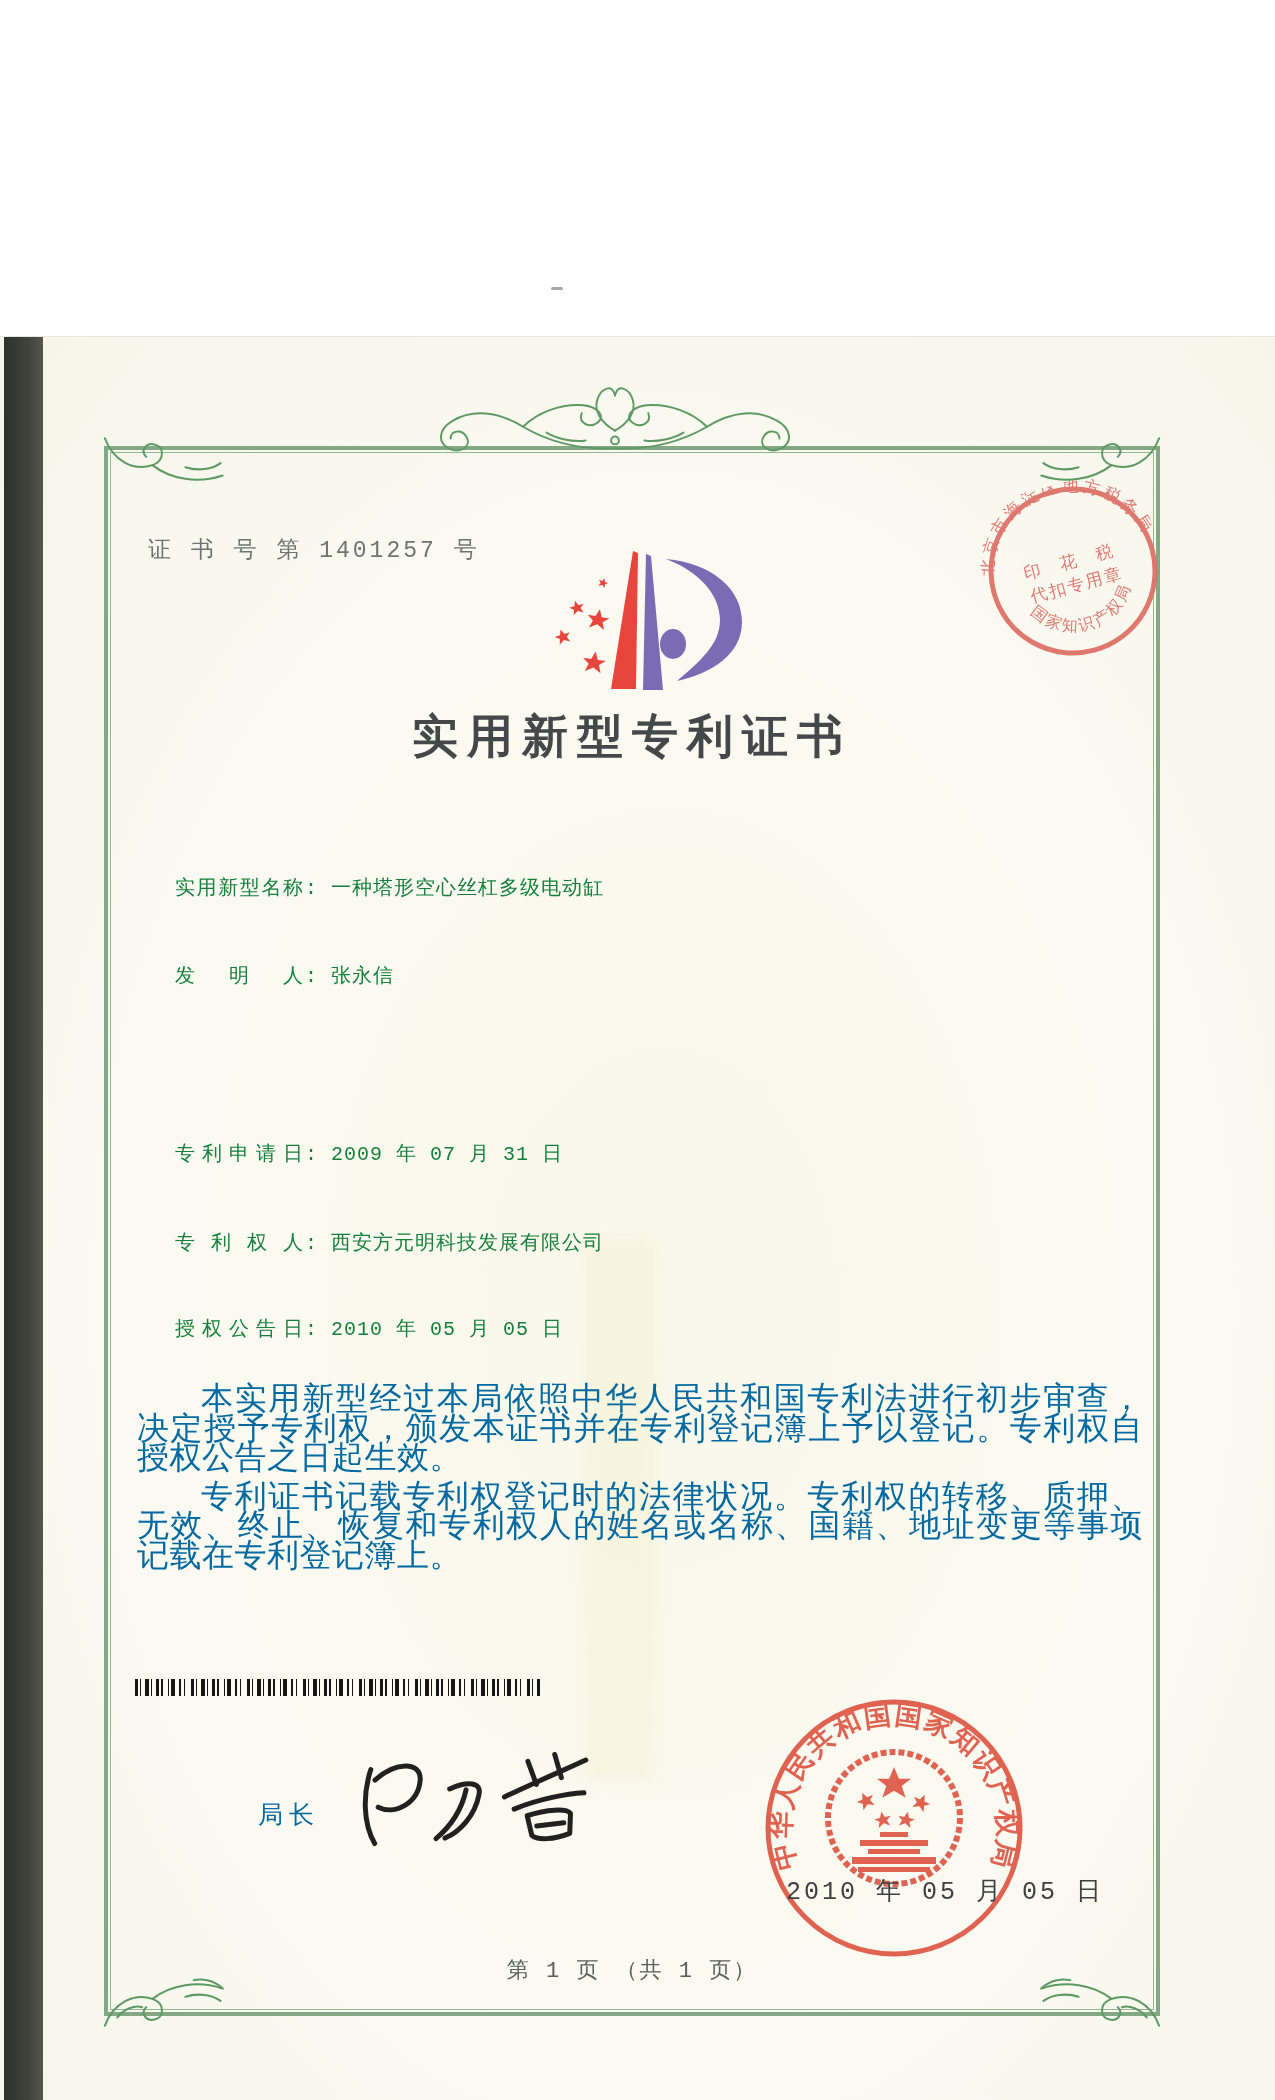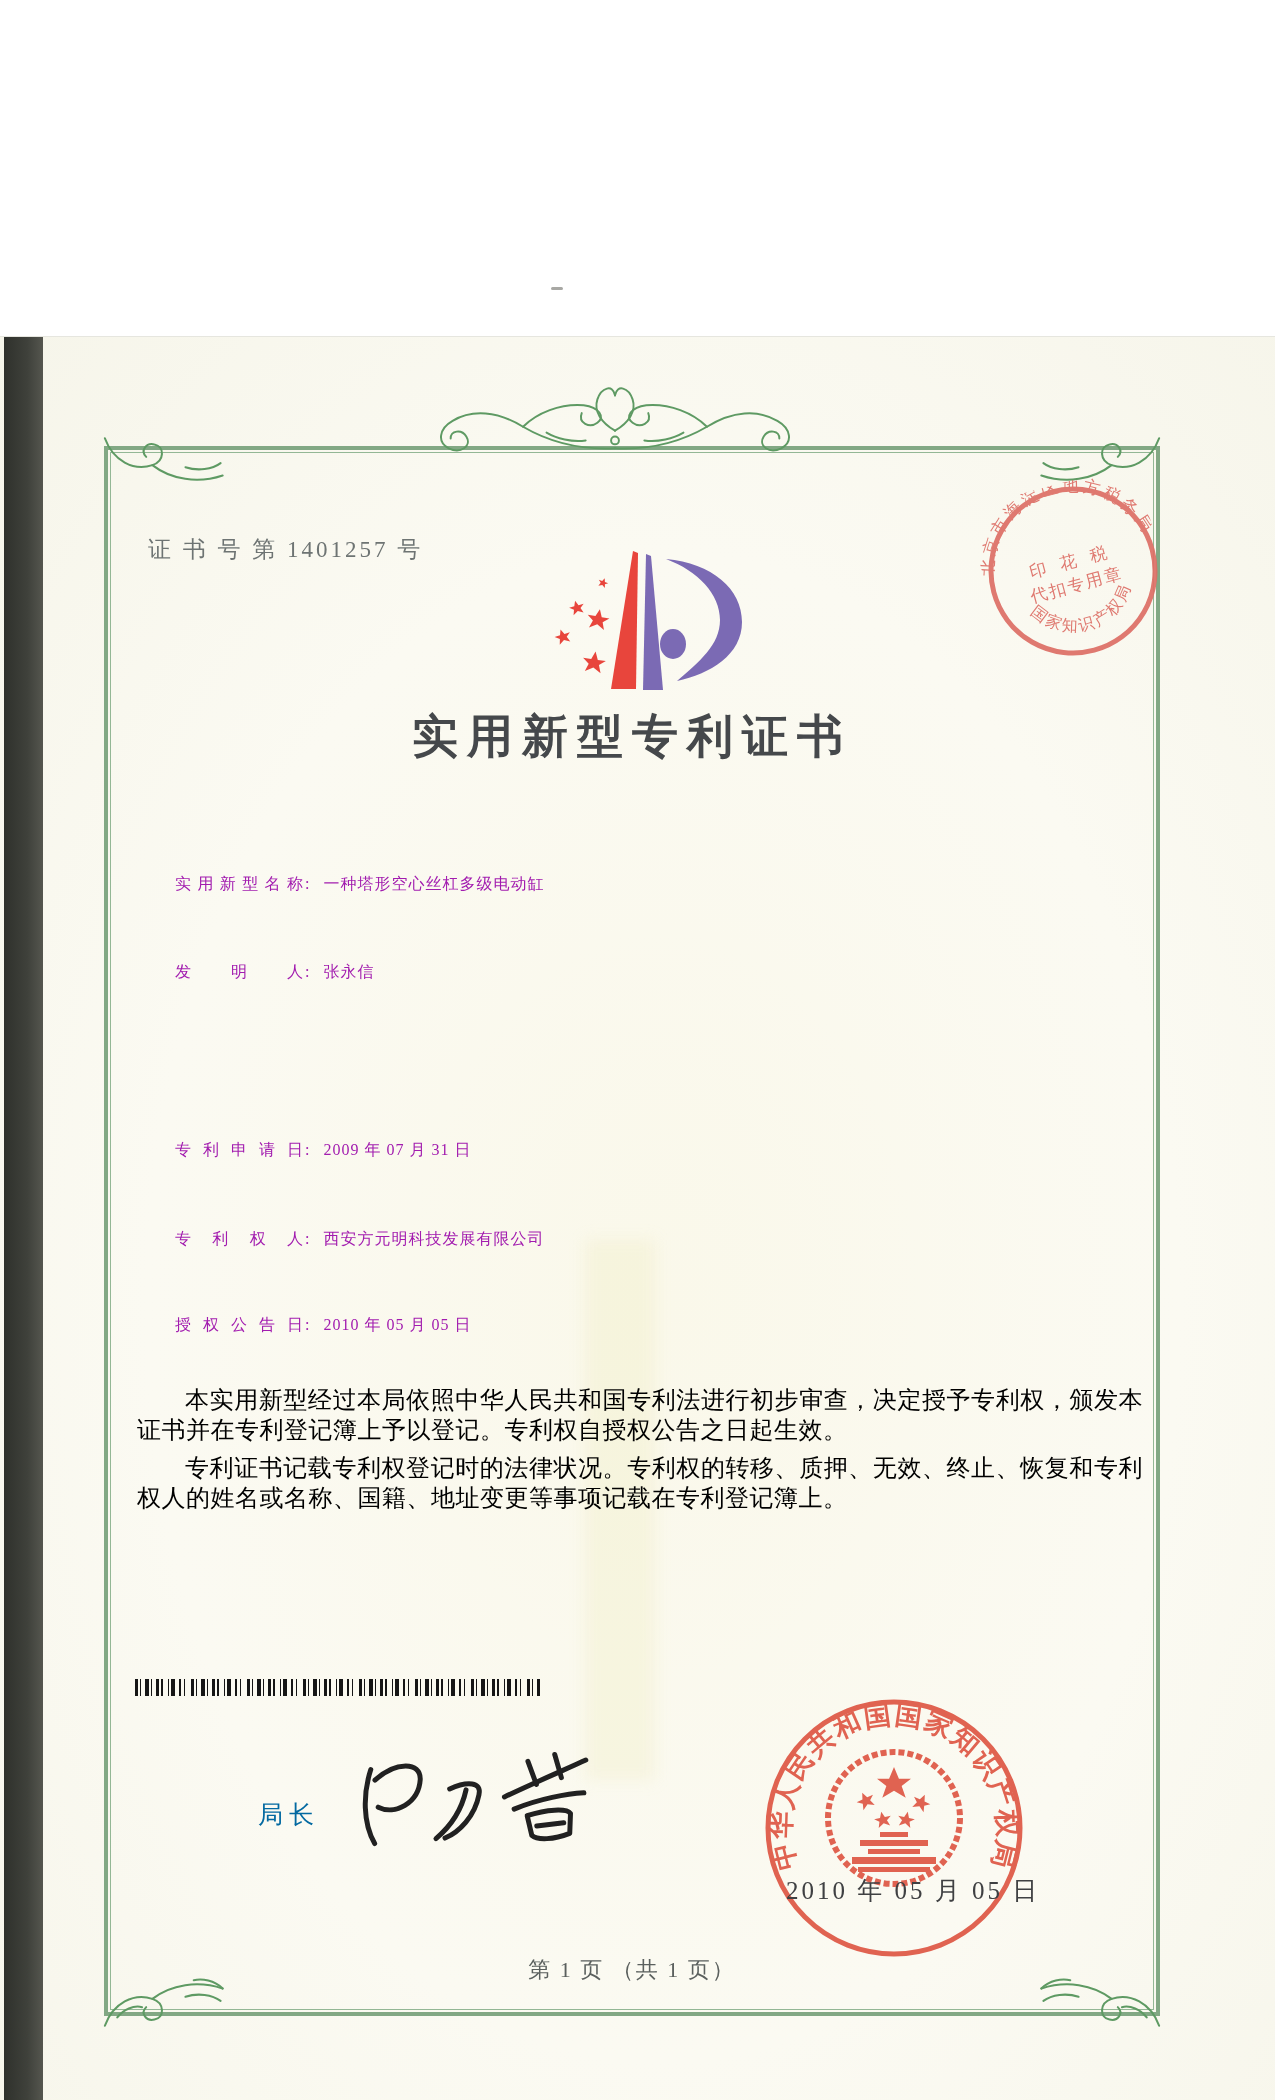--- a/index.html
+++ b/index.html
@@ -1,17 +1,17 @@
 <!DOCTYPE html>
 <html><head>
 <meta charset="utf-8">
 <style>
   html,body{margin:0;padding:0;background:#ffffff;}
   .stage{position:relative;width:1275px;height:2100px;background:#ffffff;overflow:hidden;
-         font-family:Liberation Serif, serif;}
+         font-family:Liberation Mono, monospace;}
   
   .paper{position:absolute;left:0;top:336px;width:1275px;height:1764px;
          background:radial-gradient(ellipse at 52% 55%, #faf8ea 0%, #fbfaf2 55%, #f6f5ea 100%);
          border-top:1px solid #e6e6df;}
   .scan-band{position:absolute;left:4px;top:337px;width:39px;height:1763px;
          background:linear-gradient(90deg,#2f312c 0%,#3f413b 60%,#55564f 100%);}
   .streak{position:absolute;left:585px;top:1240px;width:70px;height:540px;
          background:rgba(233,224,150,0.16);filter:blur(8px);}
   .speck{position:absolute;left:551px;top:287px;width:12px;height:3px;background:#a8a8a4;border-radius:2px;}
   
@@ -20,27 +20,27 @@
   .frame-inner{position:absolute;inset:2px;border:1px solid #93b795;}
   .orn{position:absolute;color:#5e9a63;}
   
   .certno{position:absolute;left:148px;top:534px;font-size:23px;letter-spacing:3px;color:#6e7473;}
   
   .logo{position:absolute;left:540px;top:543px;width:210px;height:150px;}
   
   .title{position:absolute;left:104px;top:706px;width:1056px;text-align:center;
          font-size:46px;font-weight:700;letter-spacing:9px;color:#45484b;}
   
-  .field{position:absolute;left:175px;font-size:16px;color:#a21caf;white-space:nowrap;}
+  .field{position:absolute;left:175px;font-size:20px;color:#15803d;white-space:nowrap;}
   .flabel{display:inline-block;width:128px;text-align:justify;text-align-last:justify;vertical-align:bottom;}
   .fcolon{margin-left:2px;}
   .fvalue{margin-left:14px;letter-spacing:1px;}
   
-  .paras{position:absolute;left:137px;top:1386px;width:1006px;font-size:24px;line-height:29.5px;
-         color:#000000;text-align:justify;letter-spacing:0.5px;}
+  .paras{position:absolute;left:137px;top:1386px;width:1006px;font-size:32px;line-height:29.5px;
+         color:#0369a1;text-align:justify;letter-spacing:0.5px;}
   .paras p{margin:0 0 9px 0;text-indent:2em;}
   
   .barcode{position:absolute;left:135px;top:1679px;width:405px;height:17px;
     background:repeating-linear-gradient(90deg,
       #161616 0 3px,transparent 3px 5px,#161616 5px 6px,transparent 6px 10px,
       #161616 10px 14px,transparent 14px 16px,#161616 16px 17px,transparent 17px 21px,
       #161616 21px 24px,transparent 24px 26px,#161616 26px 28px,transparent 28px 33px,
       #161616 33px 34px,transparent 34px 36px,#161616 36px 40px,transparent 40px 44px,
       #161616 44px 46px,transparent 46px 49px,#161616 49px 50px,transparent 50px 56px);}
   

